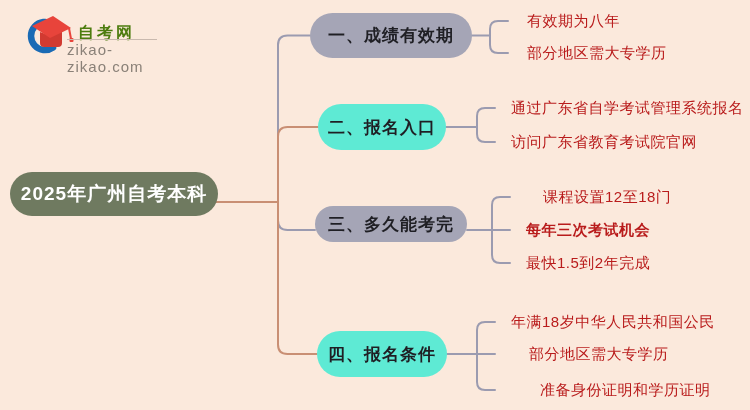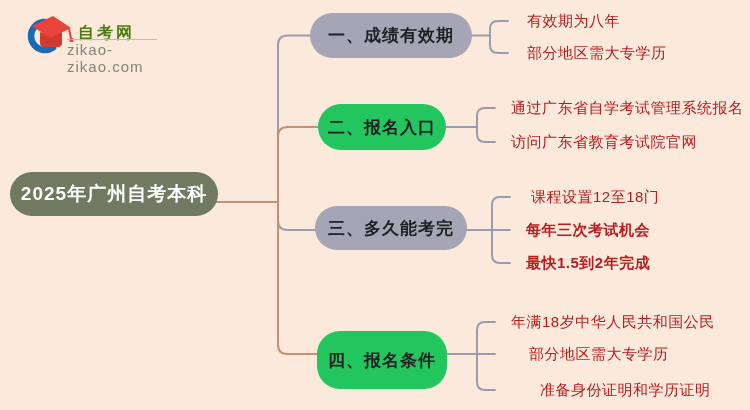--- a/index.html
+++ b/index.html
@@ -21,37 +21,37 @@
   .wire-gray{stroke:#9B9BB0;}
   .wire-tan{stroke:#C98F74;}
   
   .pill{display:flex;align-items:center;justify-content:center;text-align:center;}
   .root-node{
     left:10px;top:172px;width:208px;height:44px;border-radius:30px;
     background:#6F7A60;color:#ffffff;font-size:19px;font-weight:bold;letter-spacing:1px;
   }
   .branch{font-size:17px;font-weight:bold;color:#1f1f24;letter-spacing:1px;}
   .branch-gray{background:#A5A5B6;}
-  .branch-tan{background:#22c55e;}
+  .branch-tan{background:#5eead4;}
   .b1{left:310px;top:13px;width:162px;height:45px;border-radius:23px;}
   .b2{left:318px;top:104px;width:128px;height:46px;border-radius:23px;}
-  .b3{left:315px;top:206px;width:152px;height:44px;border-radius:24px;}
-  .b4{left:317px;top:331px;width:130px;height:58px;border-radius:23px;}
+  .b3{left:315px;top:206px;width:152px;height:36px;border-radius:24px;}
+  .b4{left:317px;top:331px;width:130px;height:46px;border-radius:23px;}
   
   .leaf{
     font-size:15px;color:#b91c1c;letter-spacing:0.5px;white-space:nowrap;
     transform:translateY(-50%);
   }
   .l10{left:527px;top:21px;}
   .l11{left:527px;top:53px;}
   .l20{left:511px;top:108px;}
   .l21{left:511px;top:142px;}
-  .l30{left:531px;top:197px;}
+  .l30{left:543px;top:197px;}
   .l31{left:526px;top:230px;font-weight:bold;}
-  .l32{left:526px;top:263px;font-weight:bold;}
+  .l32{left:526px;top:263px;}
   .l40{left:511px;top:322px;text-align:right;}
   .l41{left:511px;top:354px;margin-left:18px;}
   .l42{left:511px;top:390px;margin-left:29px;}
 </style>
 </head>
 <body>
 
 <svg class="abs wires" viewBox="0 0 750 410" xmlns="http://www.w3.org/2000/svg">
 
   <path class="wire-gray" d="M 278 202 L 278 45 Q 278 35.5 287.5 35.5 L 310 35.5"></path>

